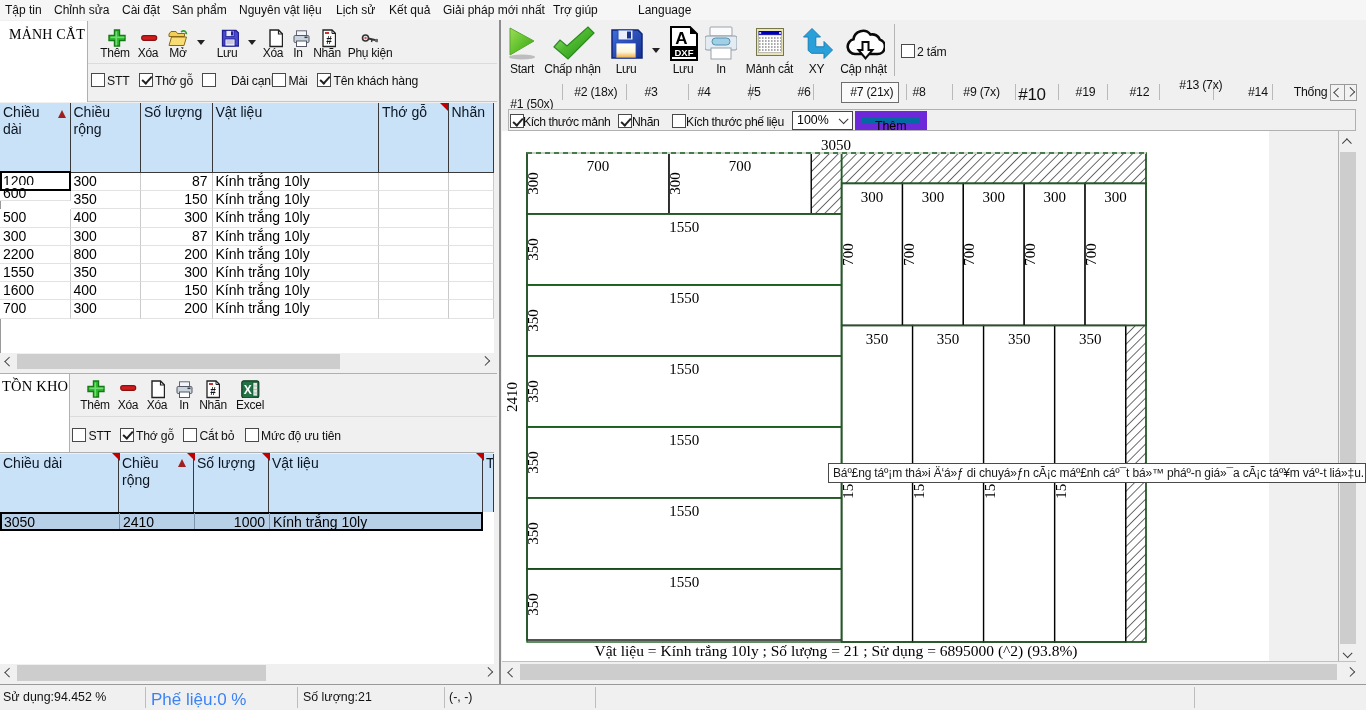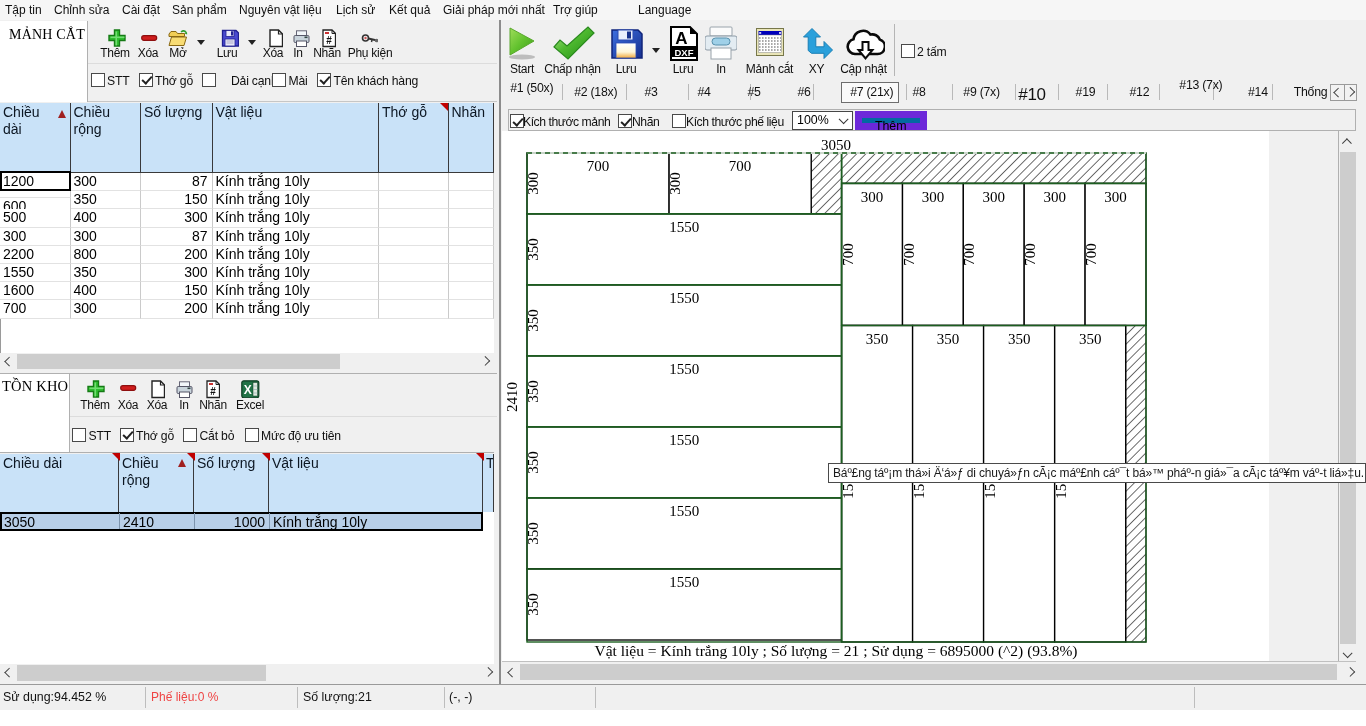--- a/index.html
+++ b/index.html
@@ -123,21 +123,21 @@
 <div class="sortarr" style="left:58px;top:110px"></div>
 <svg class="ctri" style="left:440px;top:103px" viewBox="0 0 8 8">
     <polygon points="0,0 8,0 8,8" fill="#c00000"></polygon>
   </svg>
 <div class="dcell" style="left:0px;top:173.0px;width:70.5px;height:25px">1200</div>
 <div class="dcell" style="left:70.5px;top:173.0px;width:70.5px;height:18.2px">300</div>
 <div class="dcell num" style="left:141px;top:173.0px;width:71.5px;height:18.2px">87</div>
 <div class="dcell" style="left:212.5px;top:173.0px;width:166.5px;height:18.2px">Kính trắng 10ly</div>
 <div class="dcell" style="left:379px;top:173.0px;width:69.5px;height:18.2px"></div>
 <div class="dcell" style="left:448.5px;top:173.0px;width:45.5px;height:18.2px"></div>
-<div class="dcell" style="left:0px;top:198px;width:70.5px;height:16px">600</div>
+<div class="dcell" style="left:0px;top:185px;width:70.5px;height:16px">600</div>
 <div class="dcell" style="left:70.5px;top:191.2px;width:70.5px;height:18.2px">350</div>
 <div class="dcell num" style="left:141px;top:191.2px;width:71.5px;height:18.2px">150</div>
 <div class="dcell" style="left:212.5px;top:191.2px;width:166.5px;height:18.2px">Kính trắng 10ly</div>
 <div class="dcell" style="left:379px;top:191.2px;width:69.5px;height:18.2px"></div>
 <div class="dcell" style="left:448.5px;top:191.2px;width:45.5px;height:18.2px"></div>
 <div class="dcell" style="left:0px;top:209.4px;width:70.5px;height:18.2px">500</div>
 <div class="dcell" style="left:70.5px;top:209.4px;width:70.5px;height:18.2px">400</div>
 <div class="dcell num" style="left:141px;top:209.4px;width:71.5px;height:18.2px">300</div>
 <div class="dcell" style="left:212.5px;top:209.4px;width:166.5px;height:18.2px">Kính trắng 10ly</div>
 <div class="dcell" style="left:379px;top:209.4px;width:69.5px;height:18.2px"></div>
@@ -354,21 +354,21 @@
 <div class="sep" style="left:750px;top:84px;height:16px"></div>
 <div class="sep" style="left:813px;top:84px;height:16px"></div>
 <div class="sep" style="left:906px;top:84px;height:16px"></div>
 <div class="sep" style="left:952px;top:84px;height:16px"></div>
 <div class="sep" style="left:1015px;top:84px;height:16px"></div>
 <div class="sep" style="left:1058px;top:84px;height:16px"></div>
 <div class="sep" style="left:1106.5px;top:84px;height:16px"></div>
 <div class="sep" style="left:1159px;top:84px;height:16px"></div>
 <div class="sep" style="left:1213px;top:84px;height:16px"></div>
 <div class="sep" style="left:1272px;top:84px;height:16px"></div>
-<div class="tlab" style="left:531.7px;top:81px;font-size:12.3px">#1 (50x)</div>
+<div class="tlab" style="left:531.7px;top:97px;font-size:12.3px">#1 (50x)</div>
 <div class="tlab" style="left:595.7px;top:85px;font-size:12.3px">#2 (18x)</div>
 <div class="tlab" style="left:651px;top:85px;font-size:12.3px">#3</div>
 <div class="tlab" style="left:704px;top:85px;font-size:12.3px">#4</div>
 <div class="tlab" style="left:754px;top:85px;font-size:12.3px">#5</div>
 <div class="tlab" style="left:804px;top:85px;font-size:12.3px">#6</div>
 <div class="tlab" style="left:871.7px;top:85px;font-size:12.3px">#7 (21x)</div>
 <div class="tlab" style="left:919px;top:85px;font-size:12.3px">#8</div>
 <div class="tlab" style="left:981.6px;top:85px;font-size:12.3px">#9 (7x)</div>
 <div class="tlab" style="left:1032px;top:85px;font-size:17px">#10</div>
 <div class="tlab" style="left:1085.5px;top:85px;font-size:12.3px">#19</div>
@@ -483,14 +483,14 @@
 <div class="thumb" style="left:520px;top:664px;width:817px;height:16px"></div>
 <div class="abs" style="left:828px;top:463px;width:538px;height:20px;background:#fefefe;border:1px solid #4a4a4a;font-size:12px;letter-spacing:-0.15px;line-height:18px;padding-left:4px;white-space:nowrap;overflow:hidden;color:#1a1a1a">Báº£ng táº¡m thá»i Ä‘á»ƒ di chuyá»ƒn cÃ¡c máº£nh cáº¯t bá»™ pháº-n giá»¯a cÃ¡c táº¥m váº-t liá»‡u.</div>
 <div class="abs" style="left:0;top:683.5px;width:1366px;height:1.5px;background:#9a9a9a"></div>
 <div class="abs" style="left:0;top:685px;width:1366px;height:25px;background:#f0f0f0"></div>
 <div class="abs" style="left:145px;top:687px;width:1px;height:21px;background:#bdbdbd"></div>
 <div class="abs" style="left:297px;top:687px;width:1px;height:21px;background:#bdbdbd"></div>
 <div class="abs" style="left:444px;top:687px;width:1px;height:21px;background:#bdbdbd"></div>
 <div class="abs" style="left:595px;top:687px;width:1px;height:21px;background:#bdbdbd"></div>
 <div class="abs" style="left:1194px;top:687px;width:1px;height:21px;background:#bdbdbd"></div>
 <div class="abs" style="left:3px;top:690px;font-size:12.4px;color:#111">Sử dụng:94.452 %</div>
-<div class="abs" style="left:151px;top:690px;font-size:12px;color:#ef4444">Phế liệu:0 %</div>
+<div class="abs" style="left:151px;top:690px;font-size:17px;color:#3b82f6">Phế liệu:0 %</div>
 <div class="abs" style="left:303px;top:690px;font-size:12.4px;color:#111">Số lượng:21</div>
 <div class="abs" style="left:449px;top:690px;font-size:12.4px;color:#111">(-, -)</div>
 </body></html>

